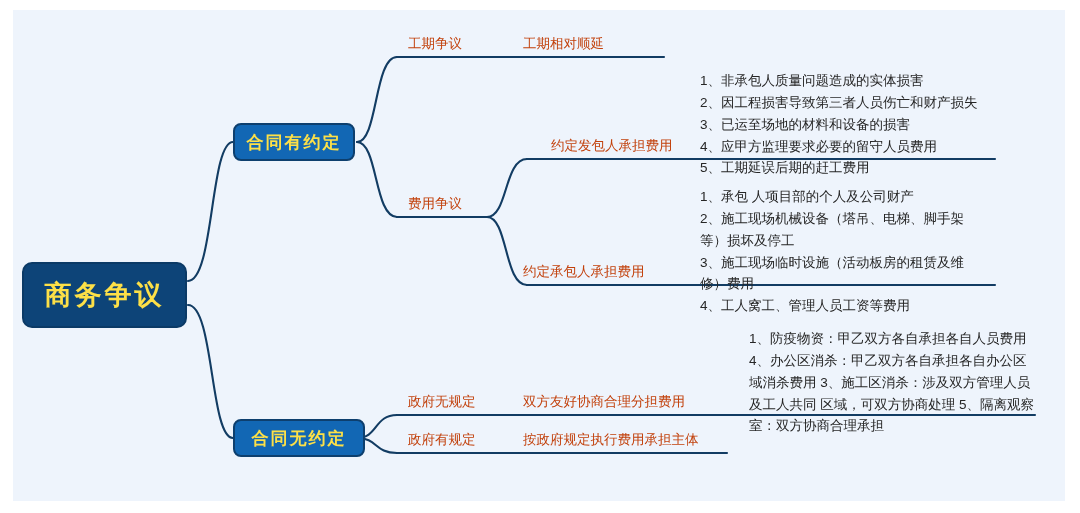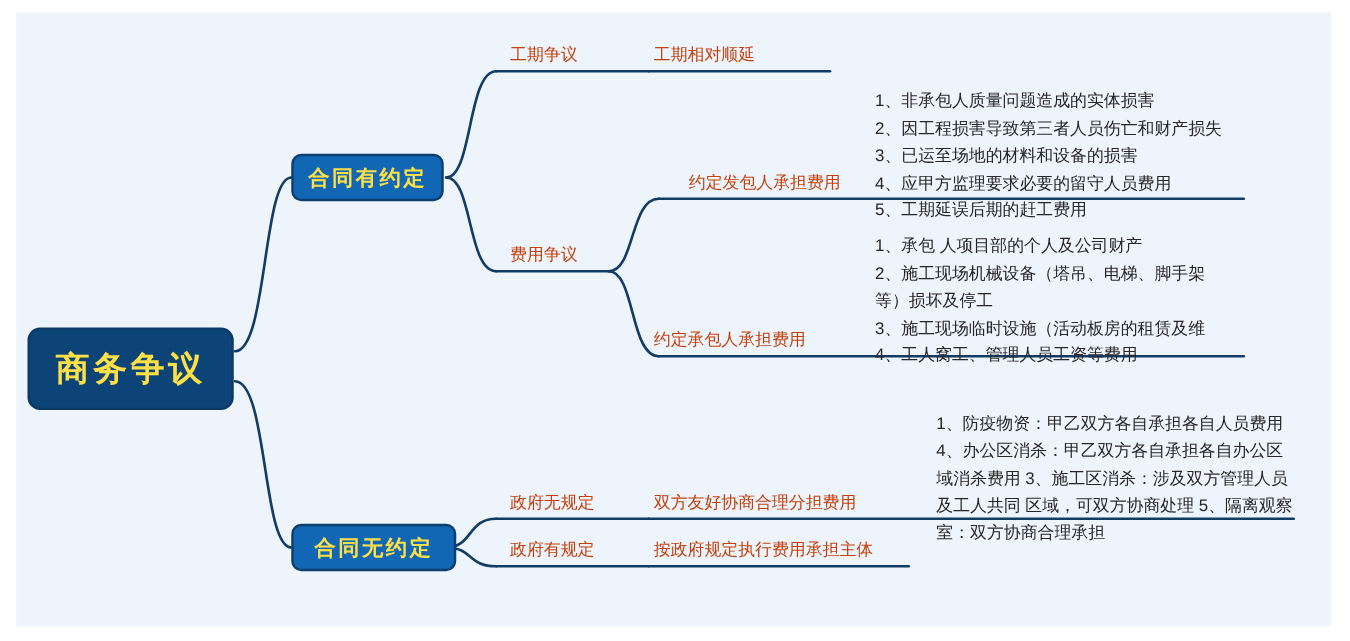--- a/index.html
+++ b/index.html
@@ -177,20 +177,21 @@
       <div>3、已运至场地的材料和设备的损害</div>
       <div>4、应甲方监理要求必要的留守人员费用</div>
       <div>5、工期延误后期的赶工费用</div>
     </div>
 
   <div id="para-contractor" class="para para-lines">
       <div>1、承包 人项目部的个人及公司财产</div>
       <div>2、施工现场机械设备（塔吊、电梯、脚手架</div>
       <div>等）损坏及停工</div>
       <div>3、施工现场临时设施（活动板房的租赁及维</div>
+      <div>修）费用</div>
       <div>4、工人窝工、管理人员工资等费用</div>
     </div>
 
   <div id="para-epidemic" class="para para-lines">
       <div>1、防疫物资：甲乙双方各自承担各自人员费用</div>
       <div>4、办公区消杀：甲乙双方各自承担各自办公区</div>
       <div>域消杀费用 3、施工区消杀：涉及双方管理人员</div>
       <div>及工人共同 区域，可双方协商处理 5、隔离观察</div>
       <div>室：双方协商合理承担</div>
     </div>

